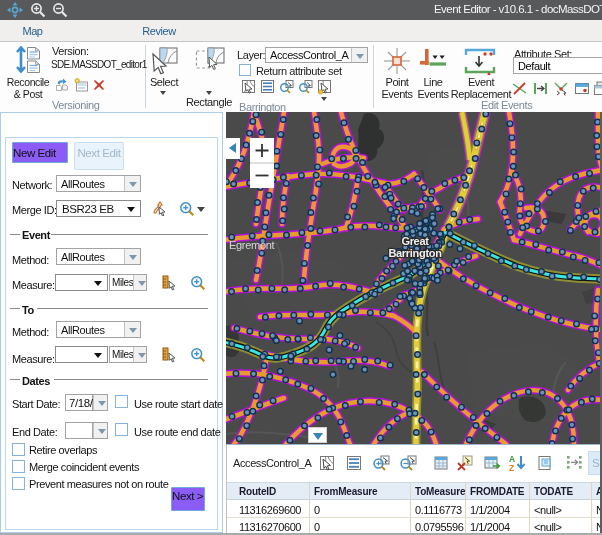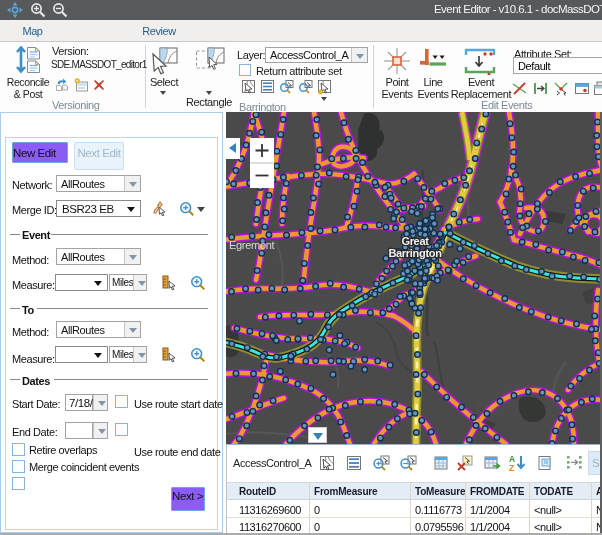--- a/index.html
+++ b/index.html
@@ -335,26 +335,27 @@
       <div class="btn" style="width:14px;"></div>
     </div>
   <div class="cb" style="left:114px;top:282px;"></div>
   <div class="plabel" style="left:133px;top:285px;">Use route start date</div>
   <div class="plabel" style="left:11px;top:313px;">End Date:</div>
   <div class="combo" style="left:64px;top:309px;width:28px;height:17px;border-color:#a3a3a3;"></div>
   <div class="dd" style="left:92px;top:309px;width:15px;height:17px;">
       <div class="btn" style="width:14px;"></div>
     </div>
   <div class="cb" style="left:114px;top:310px;"></div>
-  <div class="plabel" style="left:133px;top:313px;margin-top:20px;">Use route end date</div>
+  <div class="plabel" style="left:133px;top:313px;">Use route end date</div>
   <div class="cb" style="left:11px;top:330px;"></div>
   <div class="plabel" style="left:28px;top:331px;">Retire overlaps</div>
   <div class="cb" style="left:11px;top:347px;"></div>
   <div class="plabel" style="left:28px;top:348px;">Merge coincident events</div>
   <div class="cb" style="left:11px;top:364px;"></div>
+  <div class="plabel" style="left:28px;top:365px;">Prevent measures not on route</div>
   <div class="btn-blue" style="left:170px;top:374px;width:34px;height:24px;line-height:17px;font-size:11.5px;">Next &gt;</div>
 </div>
 <div id="grid">
   <div id="gtoolbar">
       <div class="lname">AccessControl_A</div>
   <svg class="abs" style="left:92px;top:10px;" width="16" height="16" viewBox="0 0 16 16">
     <rect x="1.5" y="1.5" width="13" height="13" fill="#fff" stroke="#777"></rect>
     <path d="M6.5,1.5 C7.5,5 6,9 4.5,14.5 M9,1.5 C10,5 12.5,7.5 14.5,8.5" fill="none" stroke="#777" stroke-width="0.9"></path>
     <path d="M4,4 L11.5,10.5 L8.4,10.8 L10,14.4 L8.4,15 L7,11.4 L5,13 Z" fill="#fff" stroke="#444" stroke-width="1"></path>
   </svg>

